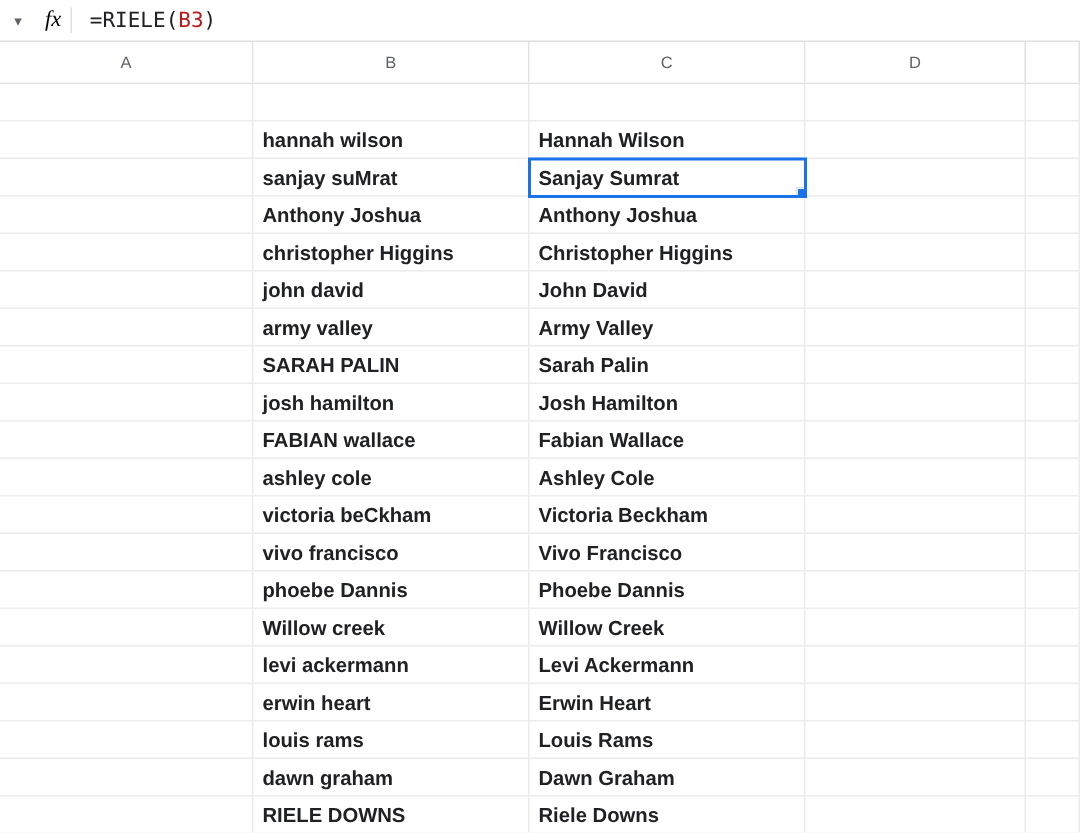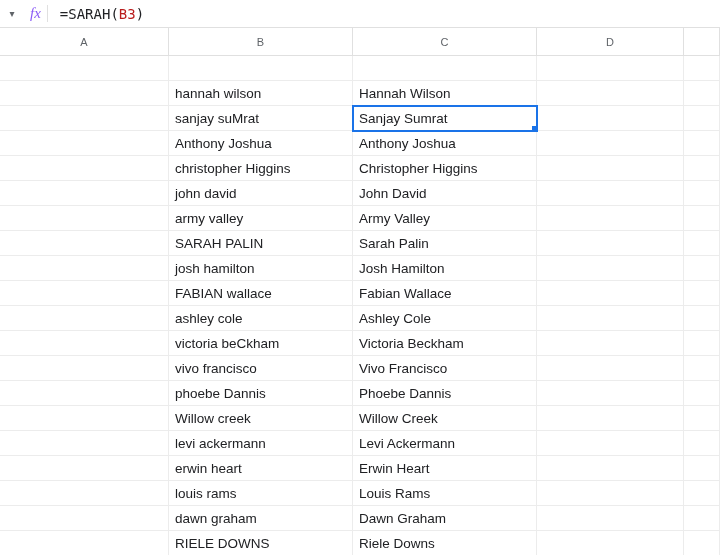--- a/index.html
+++ b/index.html
@@ -25,21 +25,21 @@
       display: flex;
       align-items: center;
       justify-content: center;
       color: #5f6368;
       cursor: pointer;
       font-size: 10px;
     }
     .fx-label {
       font-family: 'Times New Roman', serif;
       font-style: italic;
-      color: #8b5cf6;
+      color: #000000;
       font-size: 15px;
       padding: 0 6px;
       border-right: 1px solid #e0e0e0;
     }
     .formula-input {
       flex: 1;
       border: none;
       outline: none;
       font-family: 'Consolas', monospace;
       font-size: 14px;
@@ -65,20 +65,21 @@
       justify-content: center;
       color: #5f6368;
       font-size: 11px;
       border-right: 1px solid #e0e0e0;
       background: #fff;
       cursor: pointer;
     }
     .grid {
       display: grid;
       grid-template-columns: 169px 184px 184px 147px 36px;
+      font-weight: bold;
     }
     .cell {
       height: 25px;
       border-bottom: 1px solid #ececec;
       border-right: 1px solid #ececec;
       padding: 3px 6px;
       display: flex;
       align-items: center;
       color: #202124;
       font-size: 13.5px;
@@ -103,21 +104,21 @@
       border: 1px solid #fff;
     }
   </style>
 </head>
 <body>
 
 <div class="formula-bar">
   <span class="name-box-dropdown">▾</span>
   <span class="fx-label">fx</span>
   <div class="formula-input">
-    <span class="formula-content"><span class="tok-eq">=</span><span class="tok-func">SARAH</span><span class="tok-paren">(</span><span class="tok-ref">B3</span><span class="tok-paren">)</span></span>
+    <span class="formula-content"><span class="tok-eq">=</span><span class="tok-func">RIELE</span><span class="tok-paren">(</span><span class="tok-ref">B3</span><span class="tok-paren">)</span></span>
   </div>
 </div>
 
 <div class="sheet">
   <div class="col-headers">
     <div class="col-header">A</div>
     <div class="col-header">B</div>
     <div class="col-header">C</div>
     <div class="col-header">D</div>
     <div class="col-header"></div>

